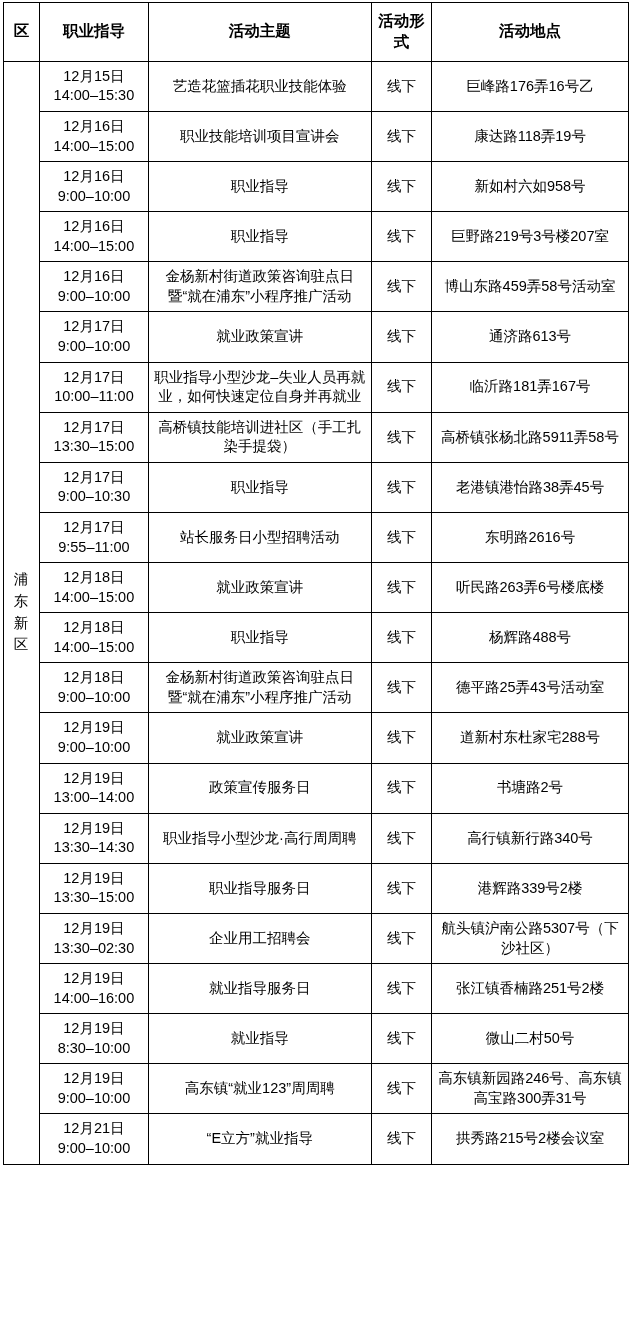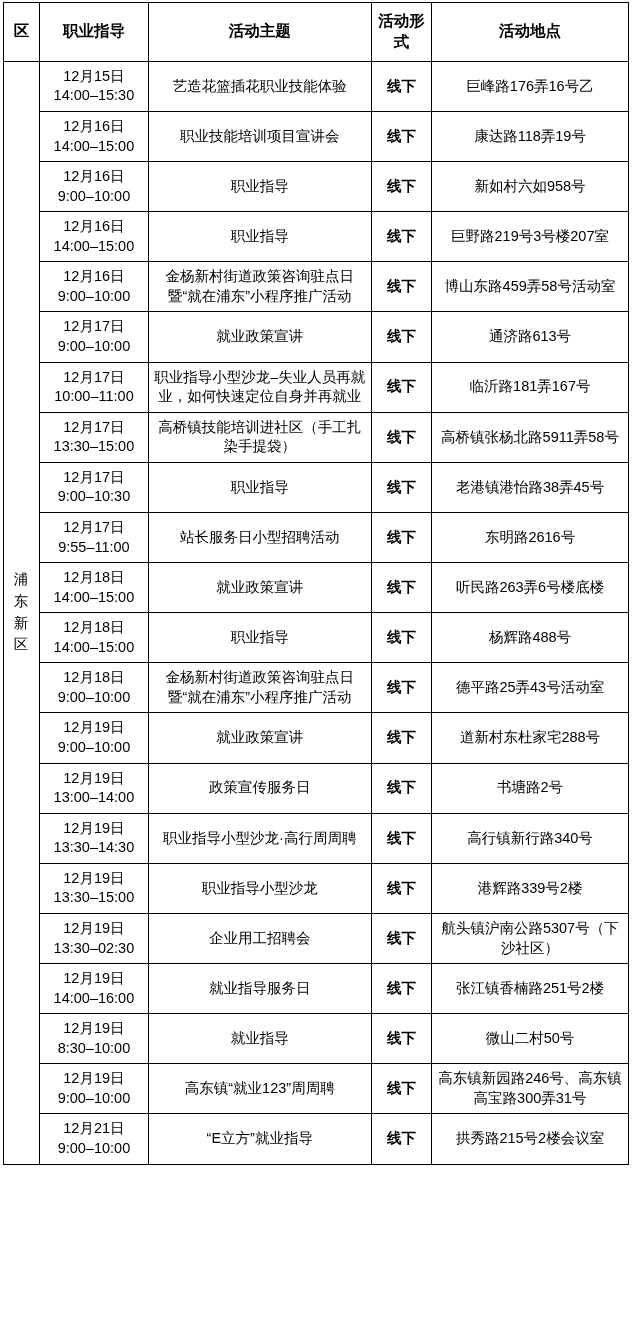--- a/index.html
+++ b/index.html
@@ -59,21 +59,20 @@
     line-height: 1.4;
   }
   td.time .d { display: block; }
   td.time .t { display: block; }
   td.topic {
     font-size: 14.5px;
     line-height: 1.45;
   }
   td.format {
     font-size: 14.5px;
-    font-weight: bold;
   }
   td.place {
     font-size: 14.5px;
     line-height: 1.45;
     margin-top: 6px;
   }
 </style>
 </head>
 <body>
 
@@ -246,21 +245,21 @@
           </td>
           <td class="topic">职业指导小型沙龙·高行周周聘</td>
           <td class="format">线下</td>
           <td class="place">高行镇新行路340号</td>
         </tr>
         <tr>
           <td class="time">
             <span class="d">12月19日</span>
             <span class="t">13:30–15:00</span>
           </td>
-          <td class="topic">职业指导小型沙龙</td>
+          <td class="topic">职业指导服务日</td>
           <td class="format">线下</td>
           <td class="place">港辉路339号2楼</td>
         </tr>
         <tr>
           <td class="time">
             <span class="d">12月19日</span>
             <span class="t">13:30–02:30</span>
           </td>
           <td class="topic">企业用工招聘会</td>
           <td class="format">线下</td>

